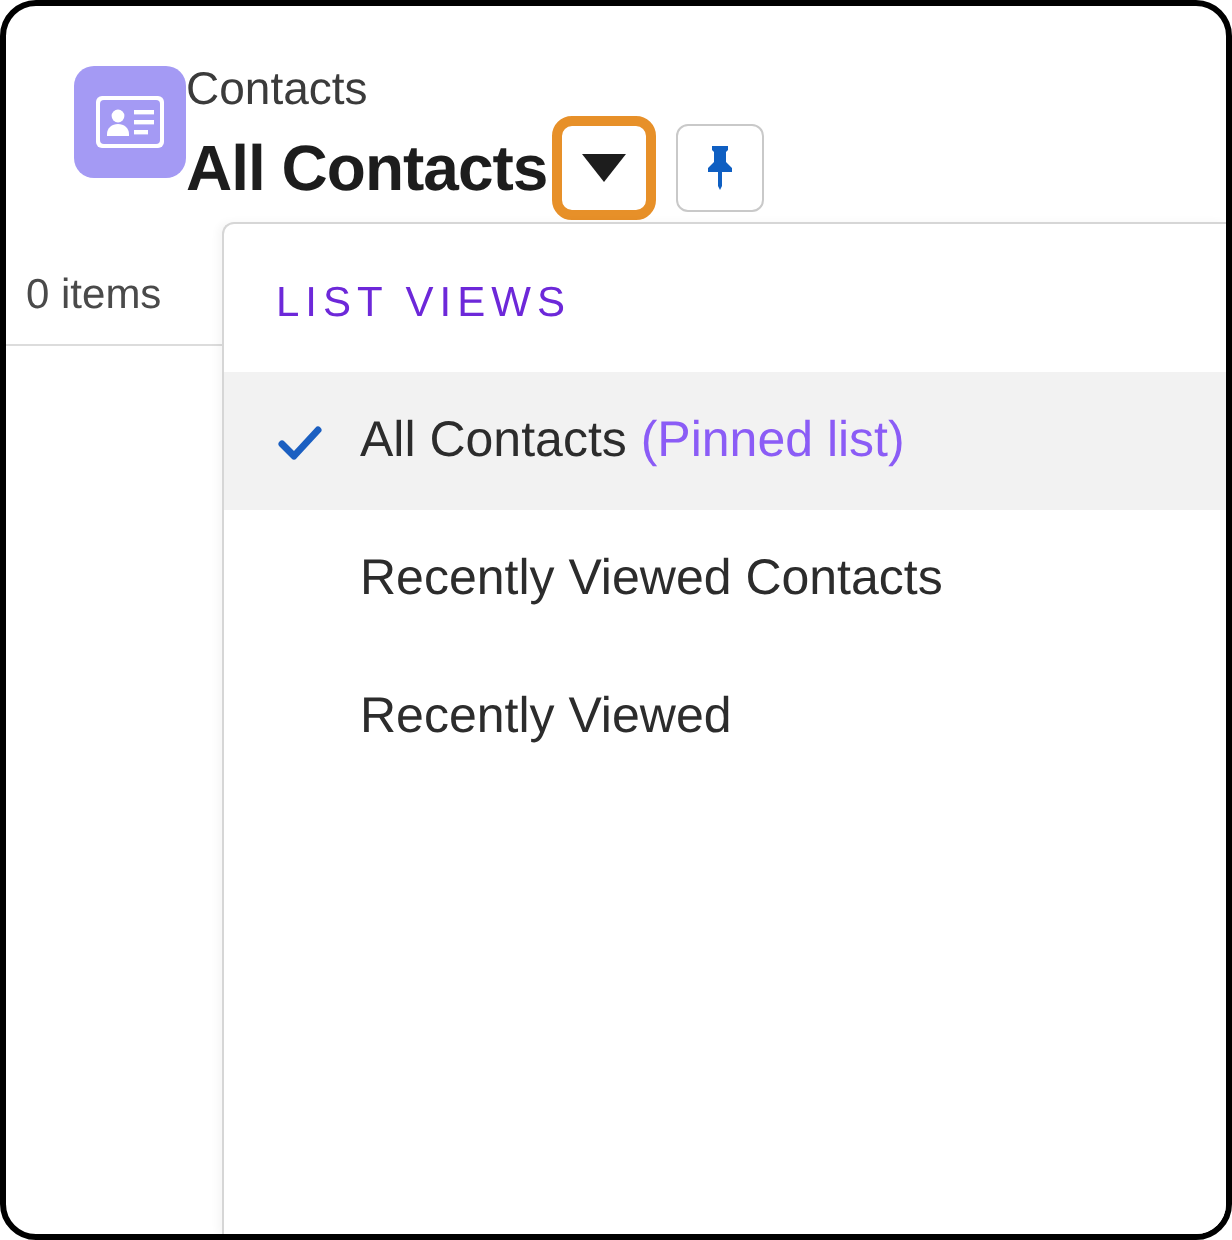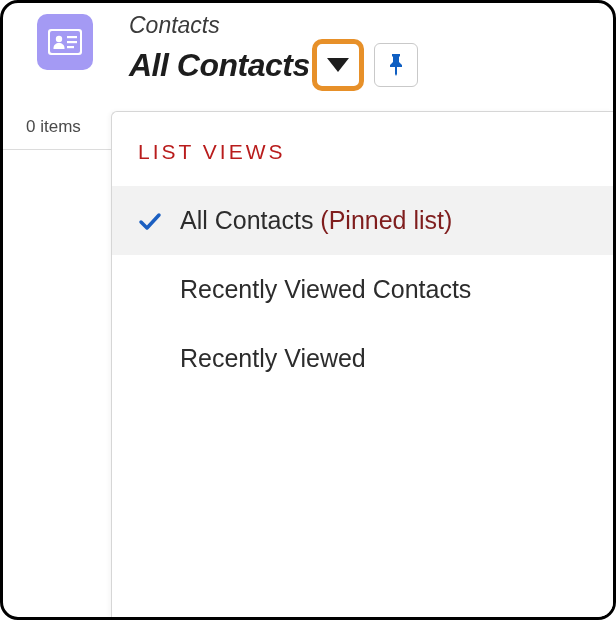--- a/index.html
+++ b/index.html
@@ -9,23 +9,22 @@
       width: 616px;
       height: 620px;
       overflow: hidden;
       border: 3px solid #000;
       border-radius: 18px;
       position: relative;
     }
     .header {
       display: flex;
       align-items: flex-start;
-      padding: 11px 0 0 34px;
-      gap: 36px;
-      font-style: italic;
+      padding: 30px 0 0 34px;
+      gap: 0;
     }
     .obj-icon {
       width: 56px;
       height: 56px;
       background: #a49af4;
       border-radius: 10px;
       display: flex;
       align-items: center;
       justify-content: center;
       flex-shrink: 0;
@@ -80,39 +79,38 @@
       justify-content: center;
       cursor: pointer;
       background: #fff;
     }
     .pin-btn svg { fill: #0f5fc2; }
     .count-row {
       padding: 26px 0 12px 10px;
       border-bottom: 1px solid #dcdcdc;
     }
     .count {
-      font-size: 17px;
+      font-size: 21px;
       color: #4a4a4a;
-      margin-left: 13px;
     }
     .dropdown {
       position: absolute;
       top: 108px;
       left: 108px;
       right: 0;
       bottom: 0;
       background: #fff;
       border-left: 1px solid #d6d6d6;
       border-top: 1px solid #d6d6d6;
       border-top-left-radius: 6px;
       box-shadow: -2px 0 4px rgba(0,0,0,0.04);
     }
     .dd-header {
       font-size: 21px;
-      color: #b91c1c;
+      color: #6d28d9;
       letter-spacing: 3px;
       padding: 28px 0 22px 26px;
       font-weight: 400;
     }
     .dd-item {
       display: flex;
       align-items: center;
       padding: 20px 0 20px 26px;
       font-size: 25px;
       color: #2c2c2c;
@@ -121,21 +119,21 @@
     .dd-item.selected {
       background: #f2f2f2;
     }
     .dd-check {
       width: 42px;
       display: flex;
       justify-content: flex-start;
     }
     .dd-check svg { stroke: #1b5fc1; }
     .dd-label .suffix {
-      color: #7f1d1d;
+      color: #8b5cf6;
       font-weight: 400;
     }
   </style>
 </head>
 <body>
 
 <div class="header">
   <div class="obj-icon">
     <svg width="34" height="26" viewBox="0 0 34 26">
       <rect x="0" y="0" width="34" height="26" rx="3" fill="#fff"></rect>

